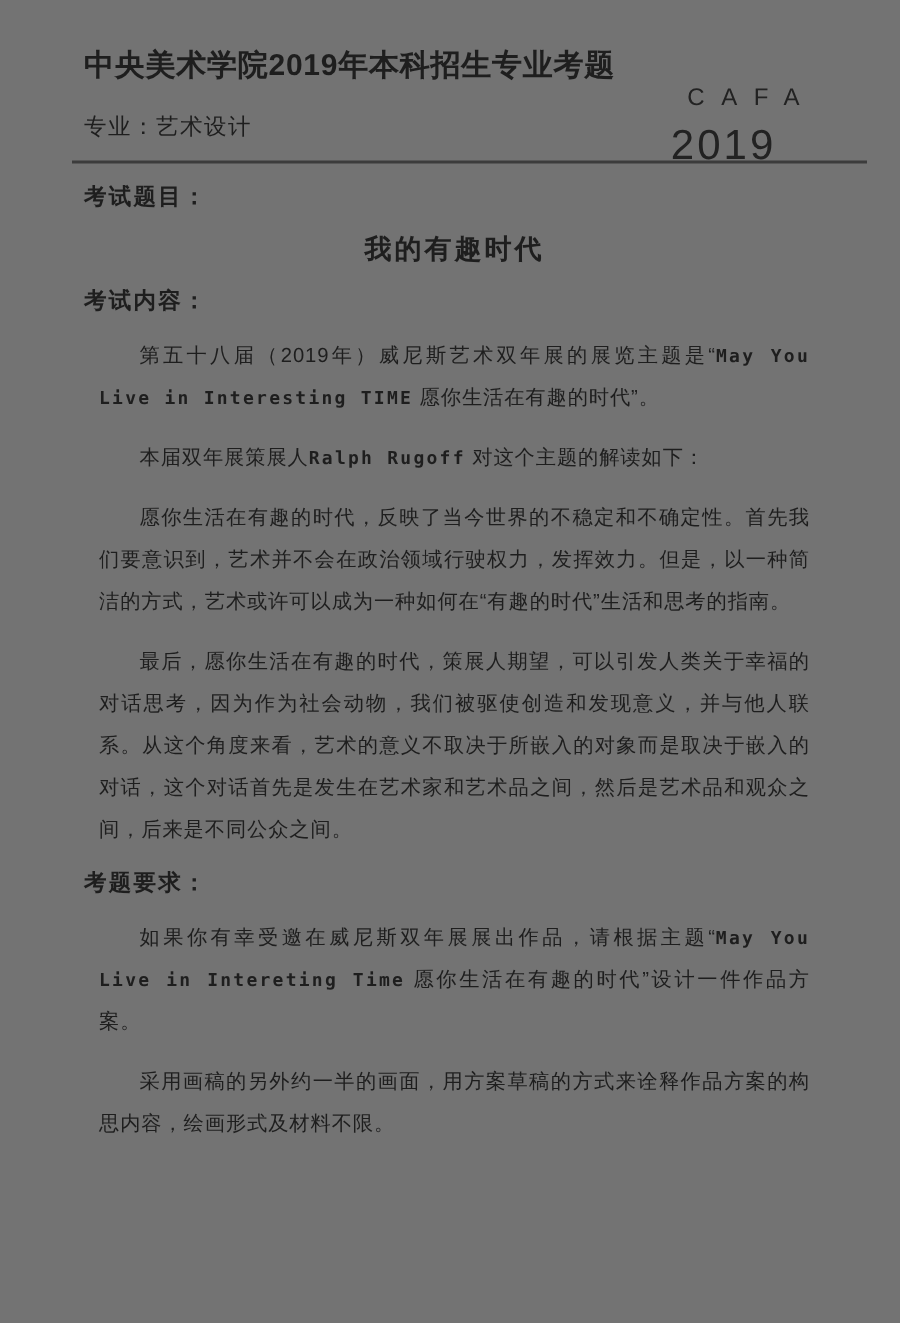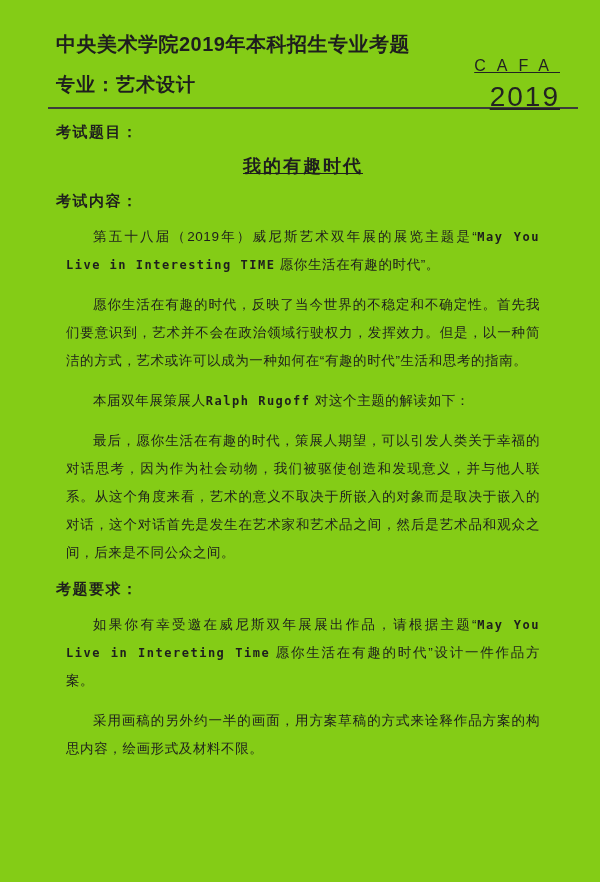--- a/index.html
+++ b/index.html
@@ -8,45 +8,44 @@
     background: #fdfdfd;
     color: #1e1e1e;
     font-family: "Liberation Sans", "DejaVu Sans", sans-serif;
   }
   .page {
     position: relative;
     width: 600px;
     height: 882px;
     box-sizing: border-box;
     padding: 30px 48px 0 54px;
-    background: #84cc16;
+    background: #737373;
     overflow: hidden;
   }
   .doc-title {
     font-size: 20px;
     font-weight: 700;
     letter-spacing: 0.5px;
     margin: 2px 0 0 2px;
     line-height: 24px;
   }
   .head-label {
-    font-size: 19px;
-    font-weight: 700;
+    font-size: 15px;
+    font-weight: 400;
     letter-spacing: 1px;
     margin: 17px 0 0 2px;
     line-height: 19px;
   }
   .head-label.first { margin-top: 19px; }
   .logo {
     position: absolute;
     top: 56px;
-    right: 40px;
-    text-align: right;
+    right: 56px;
+    text-align: left;
     color: #222;
-    text-decoration: underline;
   }
   .logo-acronym {
     font-size: 16px;
     font-weight: 500;
     letter-spacing: 11px;
     padding-left: 11px; 
     line-height: 20px;
   }
   .logo-year {
     font-size: 28px;
@@ -66,21 +65,20 @@
     margin: 13px 0 0 2px;
     line-height: 20px;
   }
   .topic-title {
     font-size: 18px;
     font-weight: 700;
     letter-spacing: 2px;
     text-align: center;
     margin-top: 13px;
     line-height: 23px;
-    text-decoration: underline;
   }
   .paragraphs { margin-top: 8px; }
   .paragraphs.req { margin-top: 6px; }
   .paragraphs p {
     margin: 12px;
     font-size: 13.5px;
     line-height: 28px;
     letter-spacing: 0.6px;
     text-indent: 2em;
     text-align: justify;
@@ -112,22 +110,22 @@
   <hr class="rule">
 
   <div class="section-heading">考试题目：</div>
 
   <div class="topic-title">我的有趣时代</div>
 
   <div class="section-heading">考试内容：</div>
 
   <div class="paragraphs">
       <p>第五十八届（2019年）威尼斯艺术双年展的展览主题是“<span class="latin">May You Live in Interesting TIME</span> 愿你生活在有趣的时代”。</p>
+      <p>本届双年展策展人<span class="latin">Ralph Rugoff</span> 对这个主题的解读如下：</p>
       <p>愿你生活在有趣的时代，反映了当今世界的不稳定和不确定性。首先我们要意识到，艺术并不会在政治领域行驶权力，发挥效力。但是，以一种简洁的方式，艺术或许可以成为一种如何在“有趣的时代”生活和思考的指南。</p>
-      <p>本届双年展策展人<span class="latin">Ralph Rugoff</span> 对这个主题的解读如下：</p>
       <p>最后，愿你生活在有趣的时代，策展人期望，可以引发人类关于幸福的对话思考，因为作为社会动物，我们被驱使创造和发现意义，并与他人联系。从这个角度来看，艺术的意义不取决于所嵌入的对象而是取决于嵌入的对话，这个对话首先是发生在艺术家和艺术品之间，然后是艺术品和观众之间，后来是不同公众之间。</p>
     </div>
 
   <div class="section-heading req-heading">考题要求：</div>
 
   <div class="paragraphs req">
       <p>如果你有幸受邀在威尼斯双年展展出作品，请根据主题“<span class="latin">May You Live in Intereting Time</span> 愿你生活在有趣的时代”设计一件作品方案。</p>
       <p>采用画稿的另外约一半的画面，用方案草稿的方式来诠释作品方案的构思内容，绘画形式及材料不限。</p>
     </div>
 

